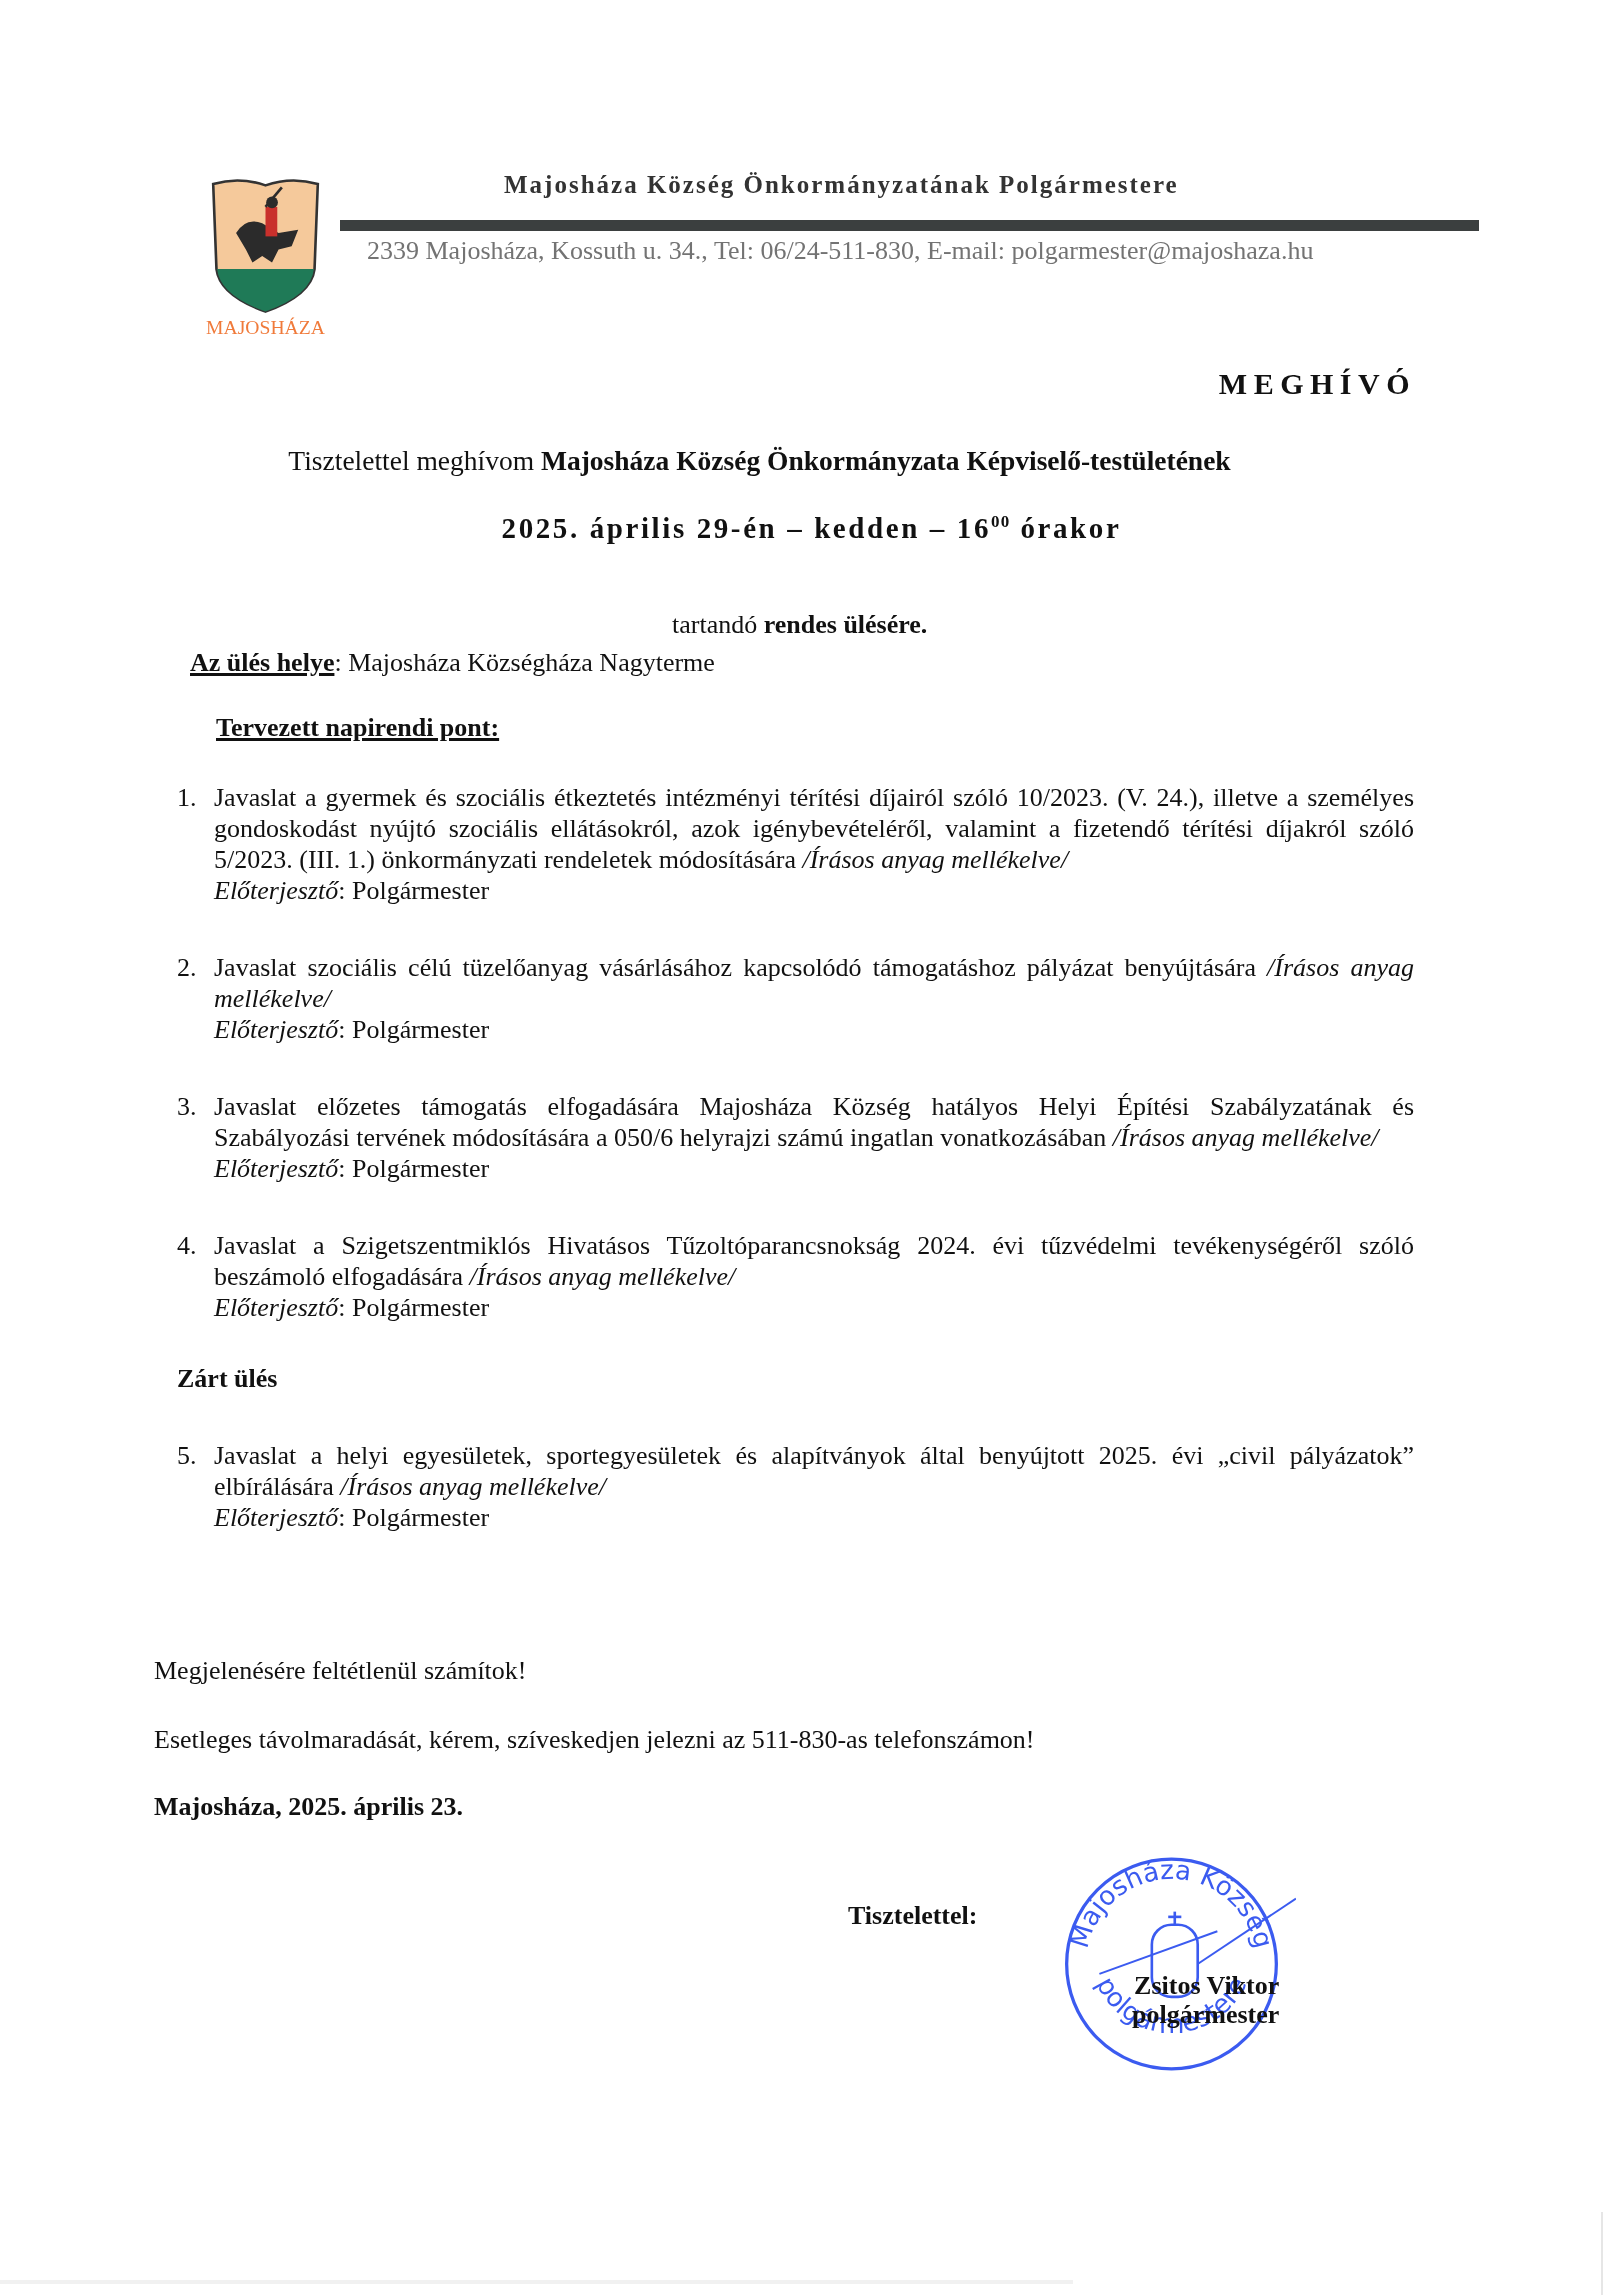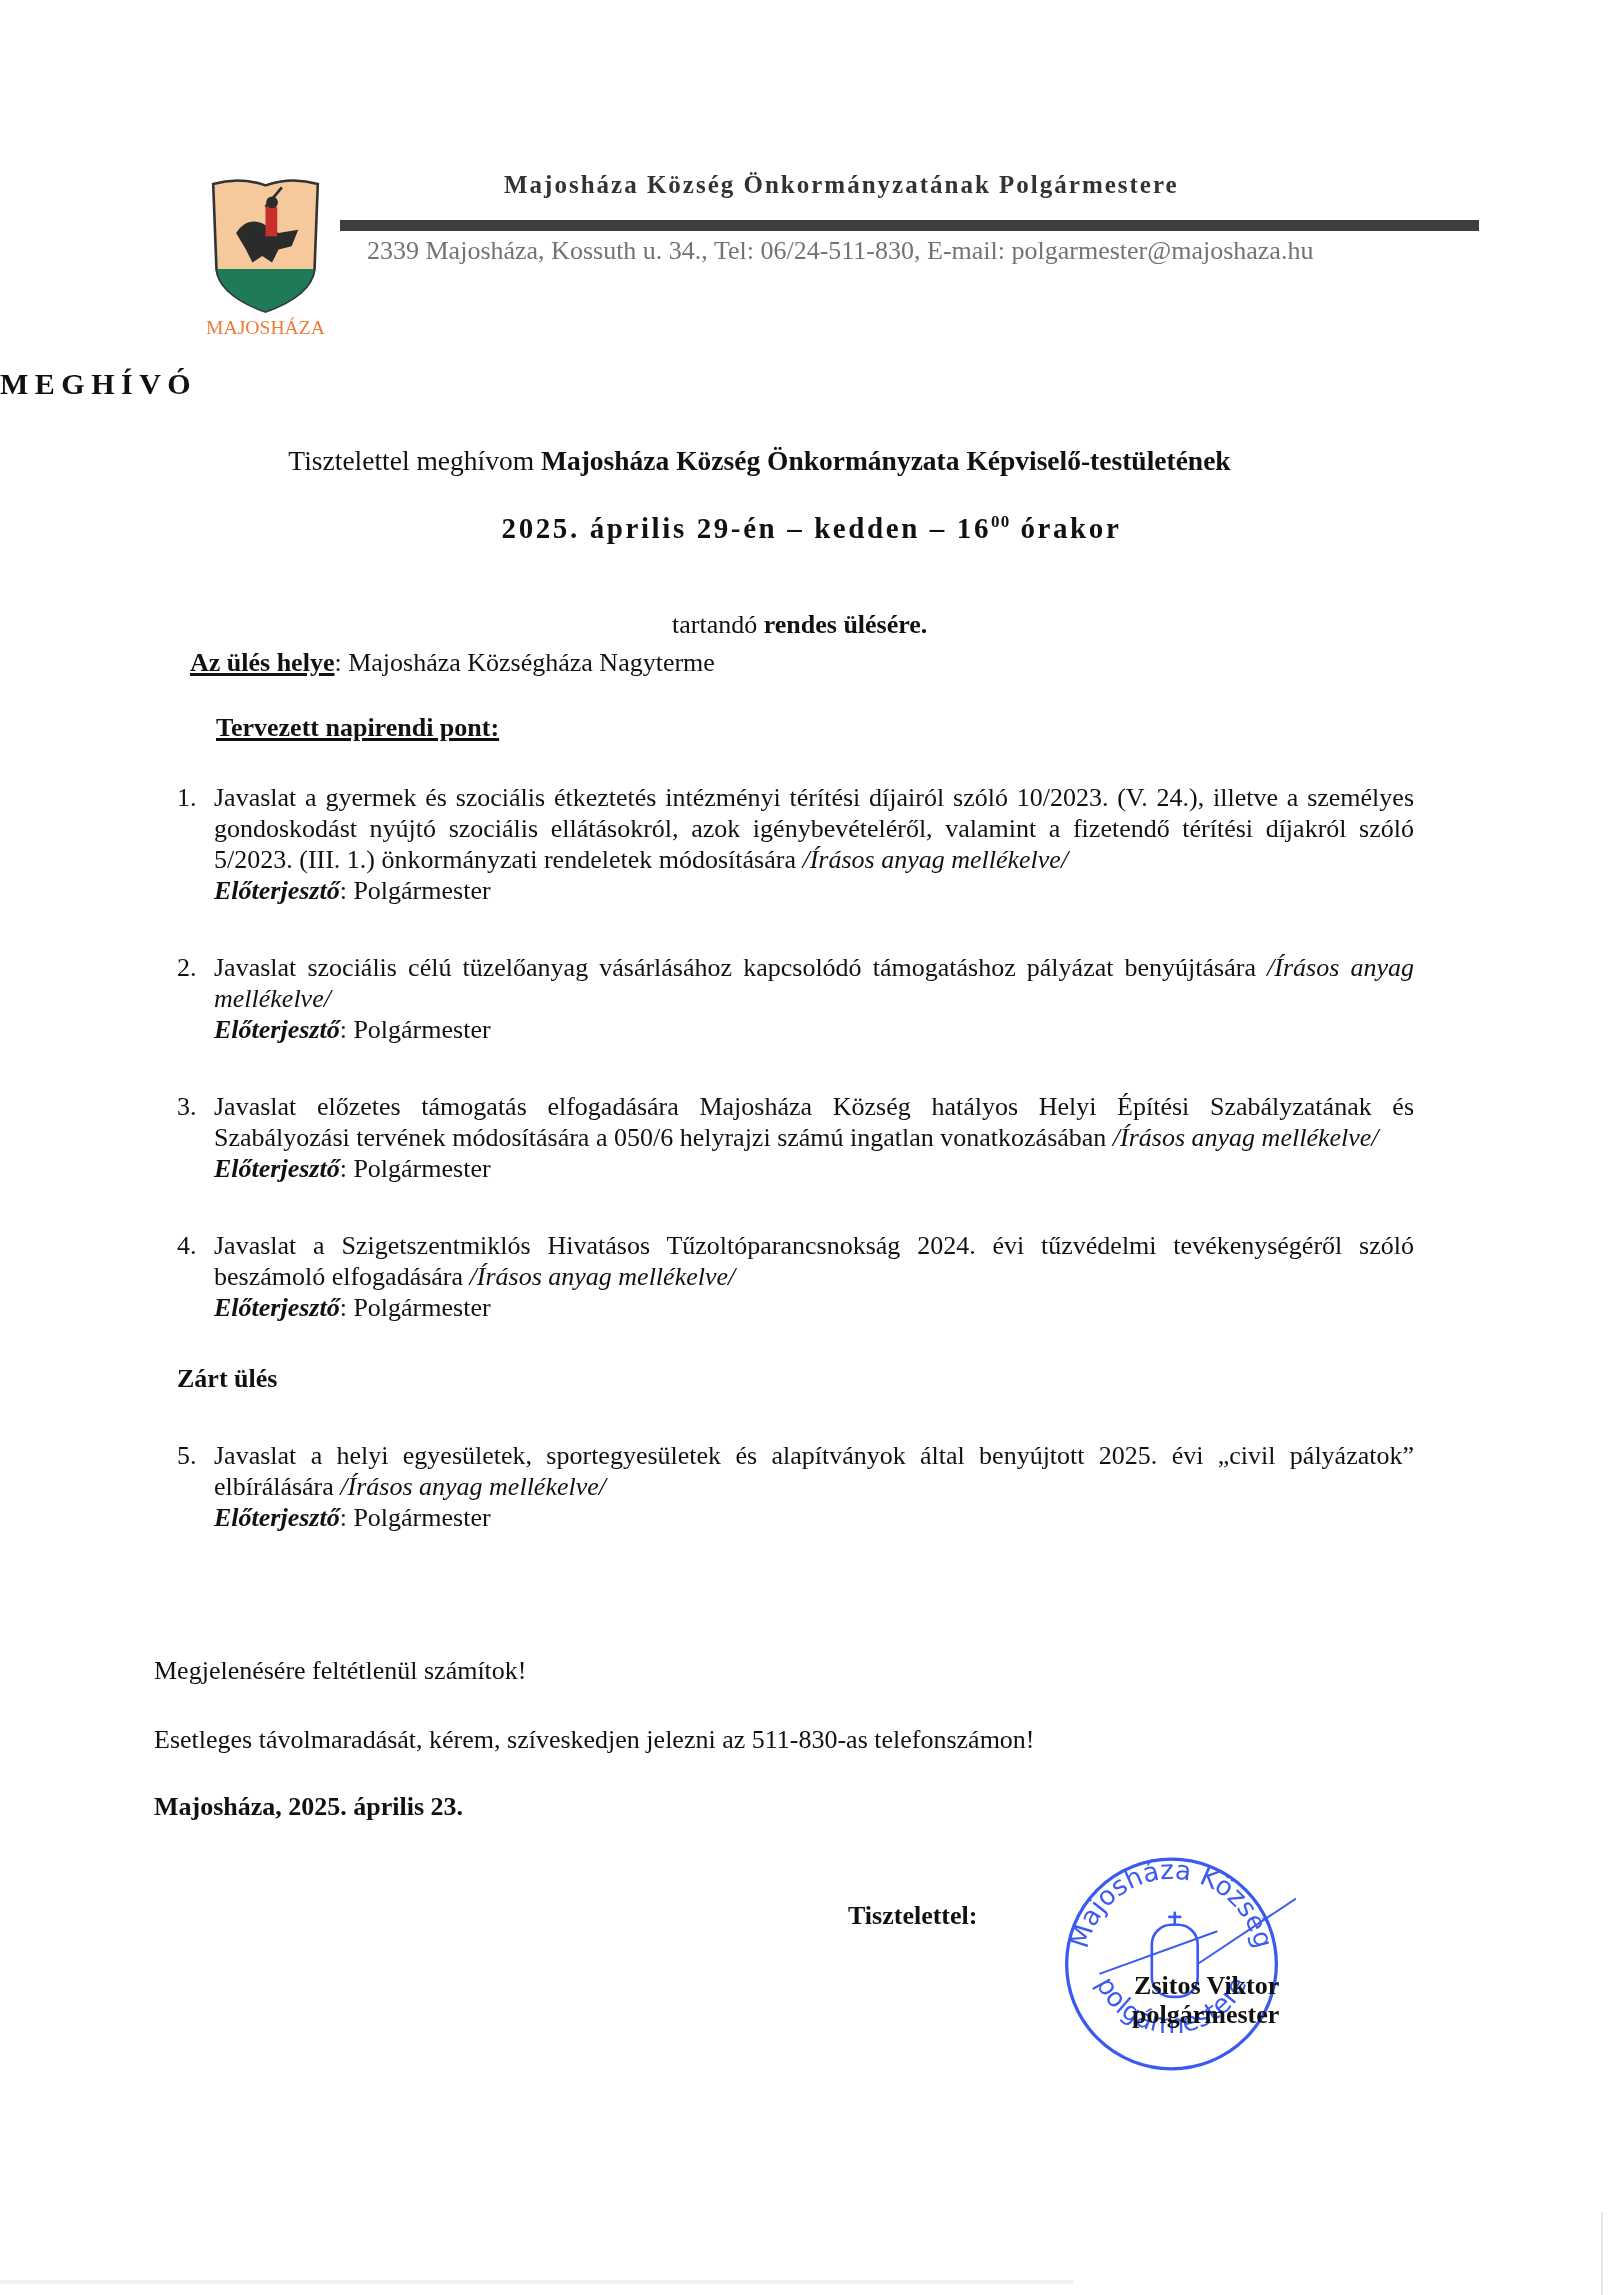--- a/index.html
+++ b/index.html
@@ -6,38 +6,38 @@
   body { width:1623px; height:2295px; position:relative; overflow:hidden;
          font-family:"Liberation Serif","DejaVu Serif",serif; color:#111; }
   .abs { position:absolute; }
 
   
   .crest { left:200px; top:171px; width:131px; height:170px; }
   .org-name { left:504px; top:171px; font-size:25px; font-weight:bold; letter-spacing:2px; color:#333; white-space:nowrap; }
   .header-bar { left:340px; top:220px; width:1139px; height:10.5px; background:#3b3f3f; }
   .contact { left:367px; top:236px; font-size:26px; color:#737373; white-space:nowrap; }
 
-  .title { left:0; width:1416px; top:367px; text-align:left; font-size:30px; font-weight:bold; letter-spacing:6.5px; }
+  .title { left:0; width:1416px; top:367px; text-align:right; font-size:30px; font-weight:bold; letter-spacing:6.5px; }
   .invite { left:0; width:1519px; top:445px; text-align:center; font-size:27.5px; white-space:nowrap; }
   .invite b { font-weight:bold; }
   .datetime { left:0; width:1623px; top:512px; text-align:center; font-size:29px; font-weight:bold; letter-spacing:2.6px; white-space:nowrap; }
   .datetime sup { font-size:17px; letter-spacing:1.3px; }
   .held { left:672px; top:581px; font-size:26px; white-space:nowrap;margin-top:29px; }
 
   .place { left:190px; top:648px; font-size:26px; white-space:nowrap; }
   .place .lbl { font-weight:bold; text-decoration:underline; text-decoration-thickness:2.6px; }
   .agenda-h { left:190px; top:713px; font-size:26px; font-weight:bold; text-decoration:underline; text-decoration-thickness:2.6px; white-space:nowrap;margin-left:26px; }
 
   .items { left:177px; top:782px; width:1237px; font-size:26px; line-height:31px; }
   .item { display:flex; margin-bottom:46px; }
   .item .num { width:37px; flex:0 0 37px; }
   .item .body { flex:1; text-align:justify; }
   .item .body i { font-style:italic; }
   .presenter { display:block; }
-  .presenter .lbl { font-weight:bold; font-style:italic; }
+  .presenter .lbl { font-weight:normal; font-style:italic; }
   .closed { font-weight:bold; margin:-6.5px 0 46px 0; }
 
   .closing1 { left:154px; top:1656px; font-size:26px; white-space:nowrap; }
   .closing2 { left:154px; top:1725px; font-size:26px; white-space:nowrap; }
   .signdate { left:154px; top:1792px; font-size:26px; font-weight:bold; white-space:nowrap; }
   .regards { left:848px; top:1901px; font-size:26px; font-weight:bold; white-space:nowrap; }
 
   .stamp { left:1047px; top:1833px; width:249px; height:249px; }
   .signer { left:1132px; top:1971px; font-size:26px; font-weight:bold; line-height:29px; text-align:right; white-space:nowrap; }
 

